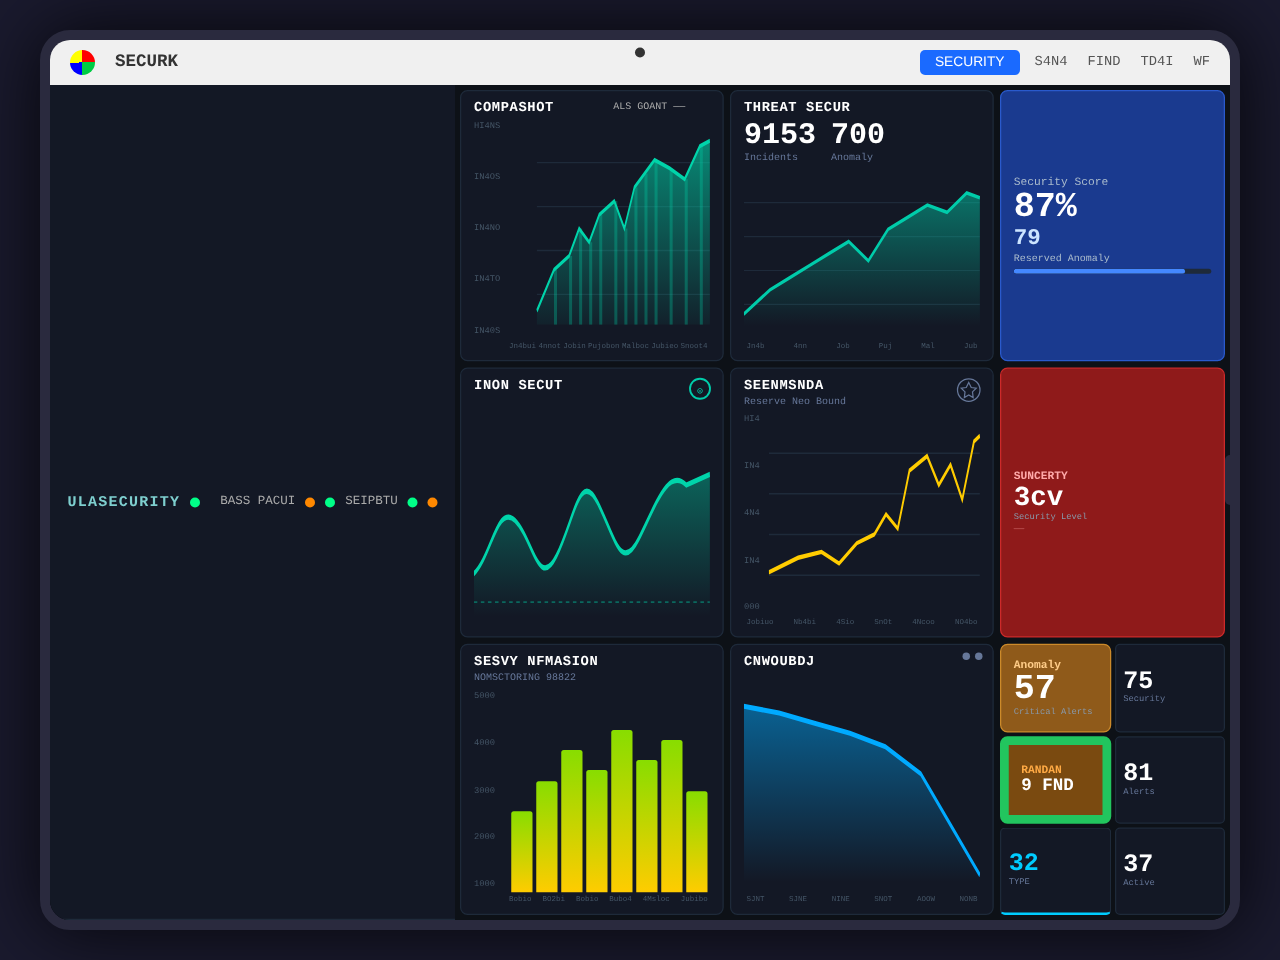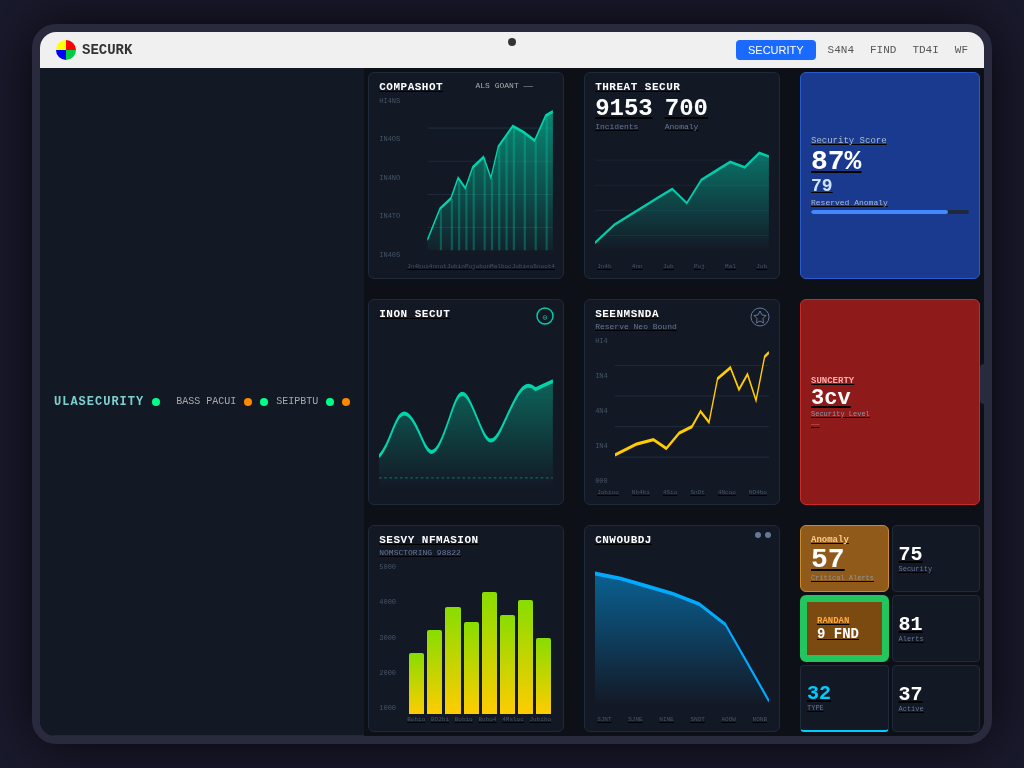--- a/index.html
+++ b/index.html
@@ -56,21 +56,21 @@
       height: 36px;
       display: flex;
       align-items: center;
       padding: 0 16px;
       gap: 12px;
     }
 
     .nav-logo {
       display: flex;
       align-items: center;
-      gap: 6px;
+      gap: 16px;
       font-weight: bold;
       font-size: 14px;
       color: #333;
     }
 
     .logo-circle {
       width: 20px;
       height: 20px;
       border-radius: 50%;
       background: conic-gradient(red 0deg 90deg, #00cc44 90deg 180deg, blue 180deg 270deg, yellow 270deg 360deg);
@@ -136,24 +136,23 @@
       color: #aaa;
       font-size: 10px;
     }
 
     
     .main-grid {
       flex: 1;
       display: grid;
       grid-template-columns: 1fr 1fr 180px;
       grid-template-rows: 1fr 1fr 1fr;
-      gap: 20px;
+      gap: 5px;
       padding: 4px;
       overflow: hidden;
-      text-decoration: underline;
     }
 
     
     .card {
       background: #131825;
       border: 1px solid #1e2a3a;
       border-radius: 6px;
       padding: 8px 10px;
       display: flex;
       flex-direction: column;

